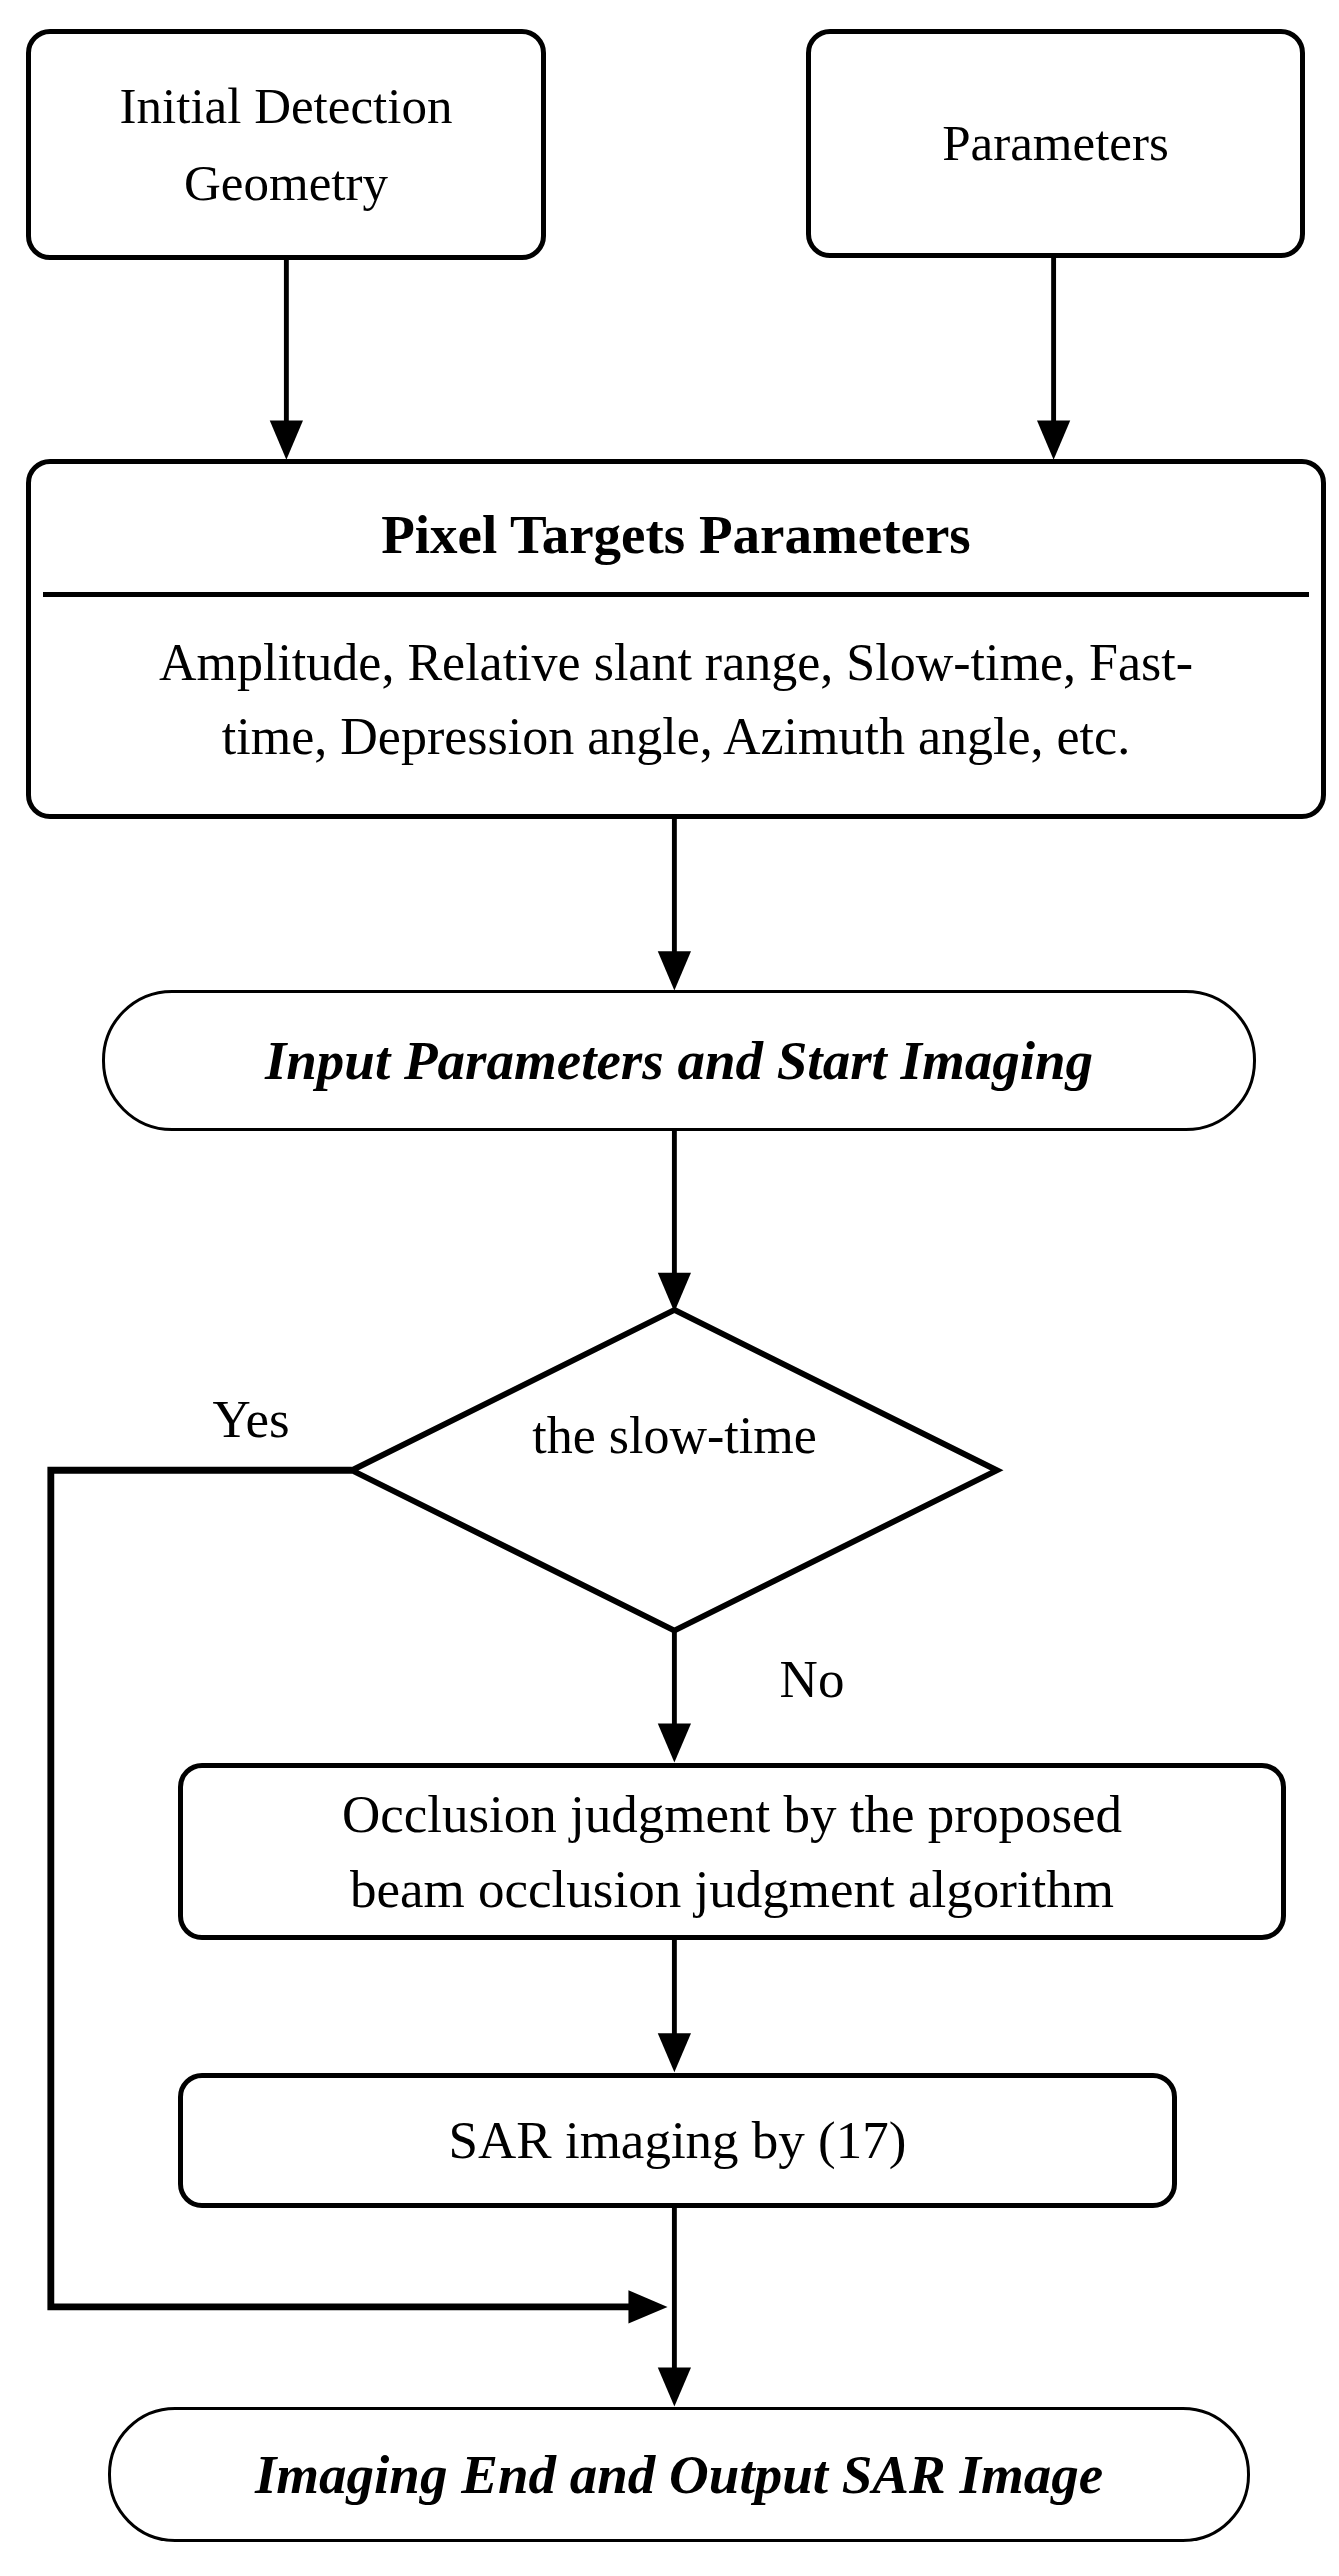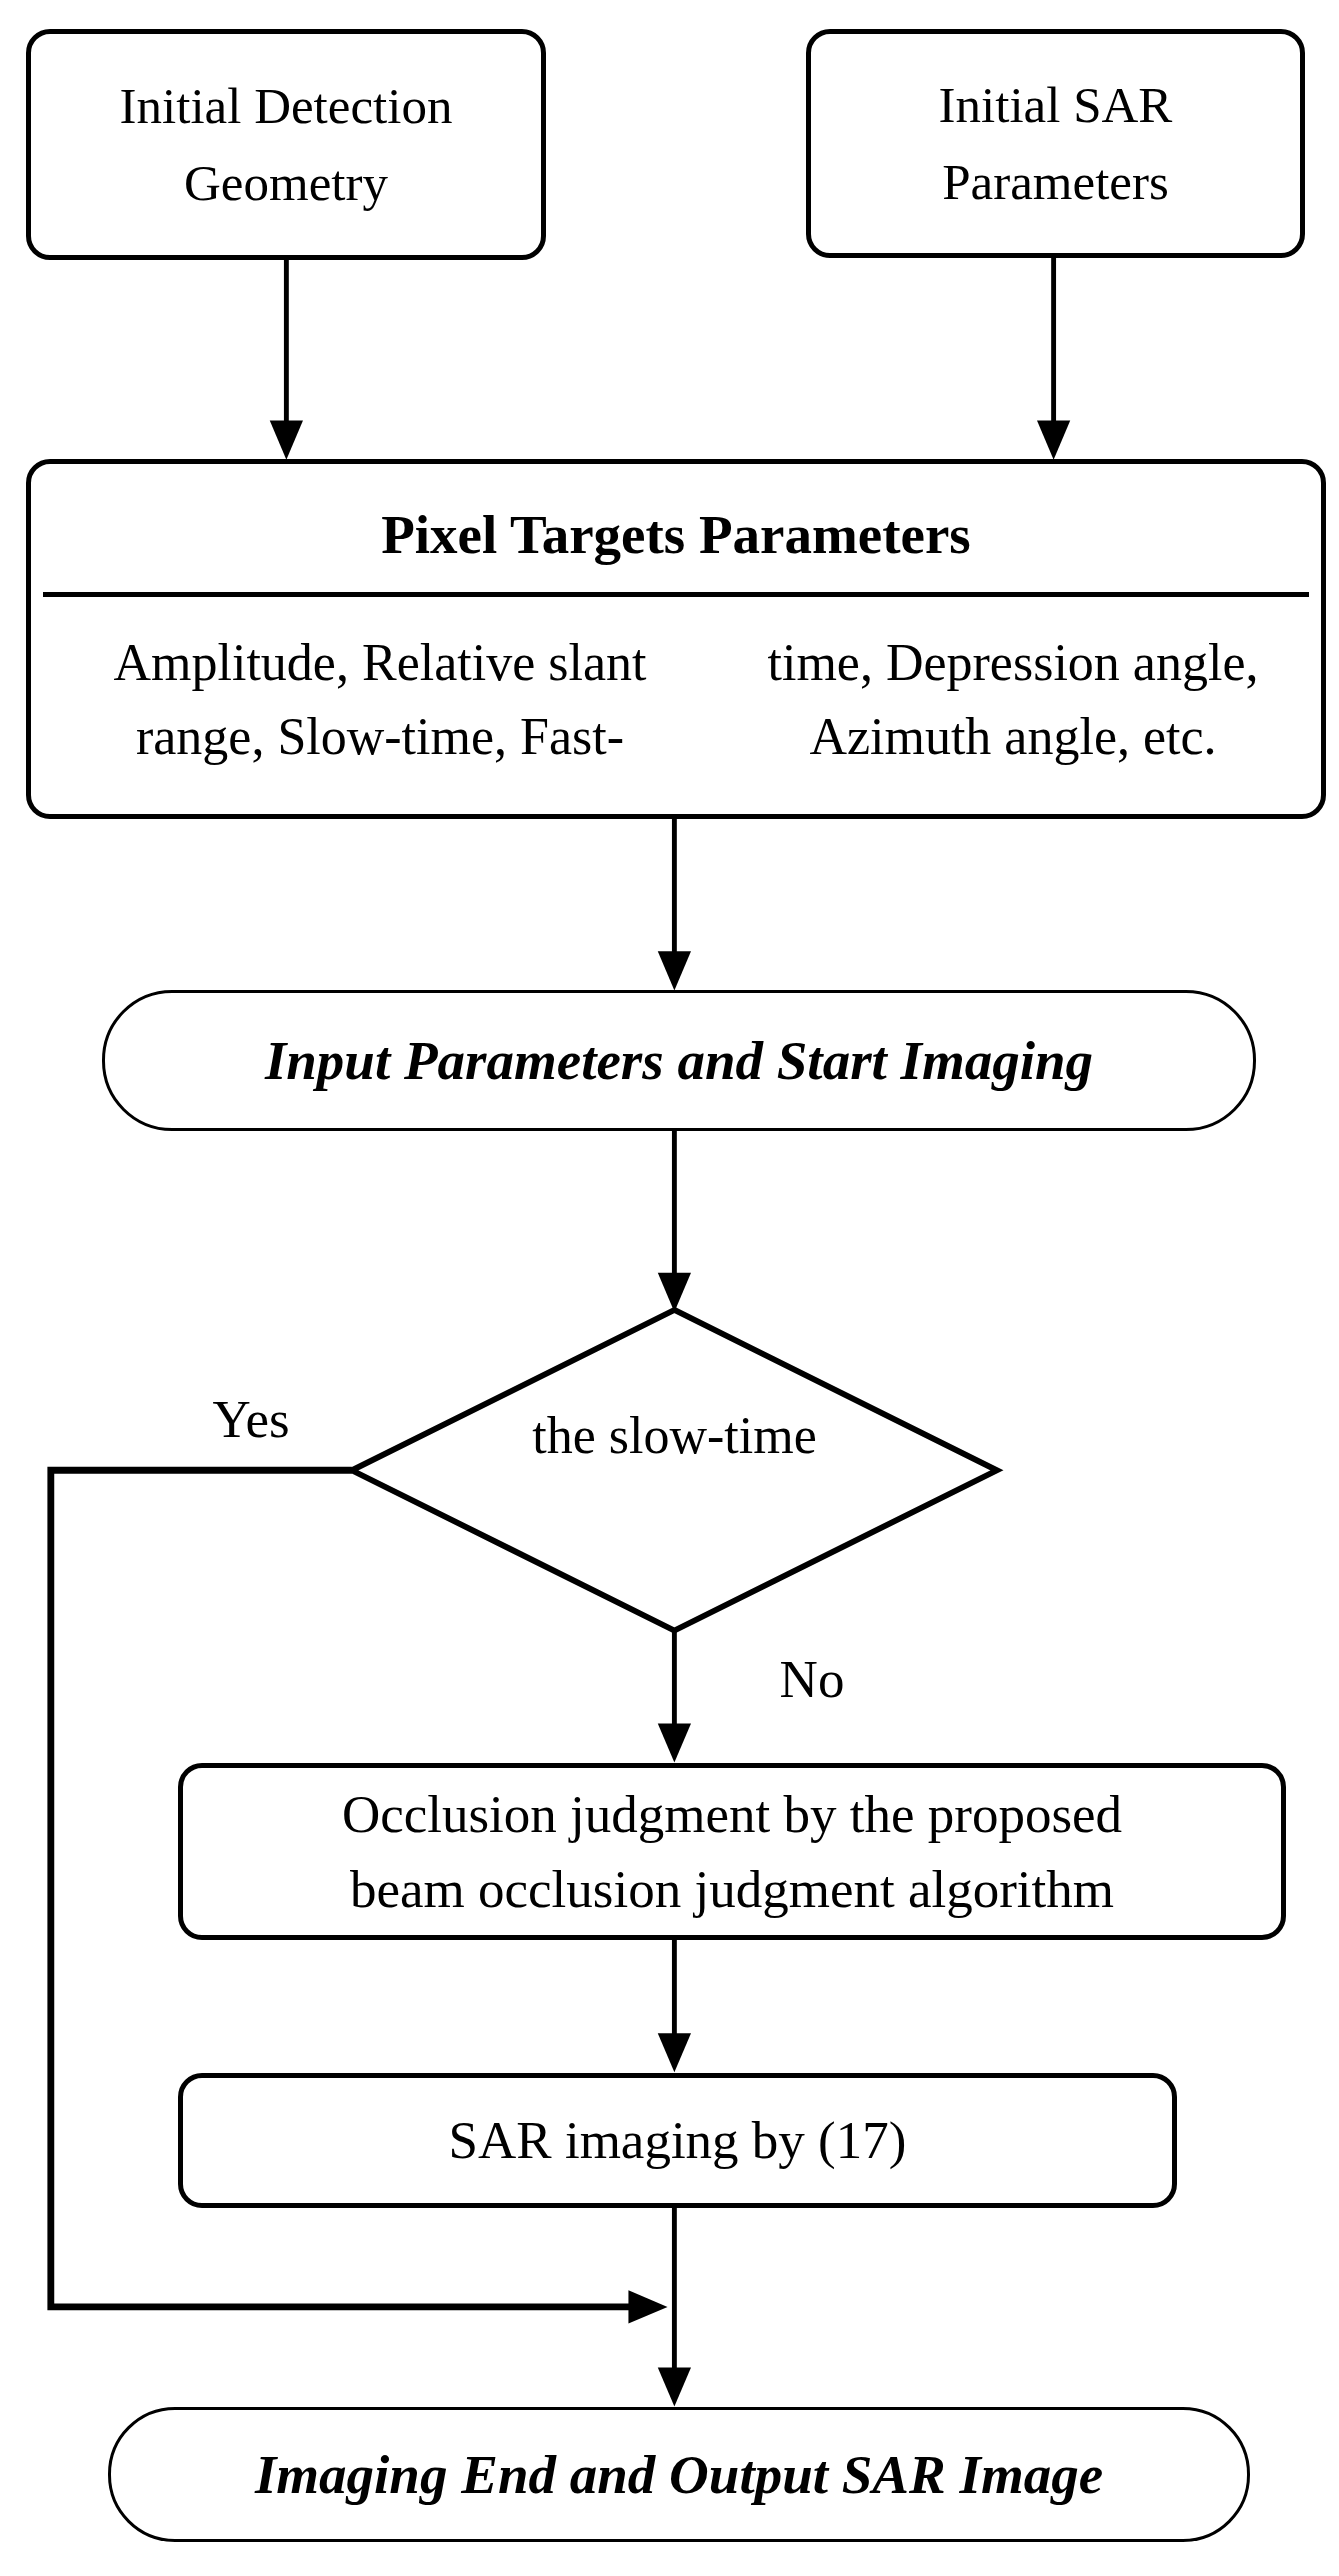--- a/index.html
+++ b/index.html
@@ -16,21 +16,21 @@
   }
   .rect-box { border:5.9px solid var(--stroke); }
   .top-box { font-size:51px; line-height:1.5; }
   .pixel-box { padding:12px; justify-content:stretch; }
   .pixel-header {
     box-sizing:border-box; width:100%; height:121px; border-bottom:5.9px solid var(--stroke);
     display:flex; align-items:center; justify-content:center;
     font-weight:bold; font-size:55px;
   }
   .pixel-body {
-    flex:1; width:100%; display:flex; 
+    flex:1; width:100%; display:flex; flex-direction:column;
     align-items:center; justify-content:center; font-size:52px; line-height:1.42;
   }
   .terminator {
     border:3.9px solid var(--stroke); border-radius:70px;
     font-weight:bold; font-style:italic; font-size:55px; z-index:1;
   }
   .process { font-size:53px; line-height:1.4; }
   .diamond-label {
     position:absolute; z-index:2; background:transparent; border:none;
     font-size:52px; line-height:1.38; text-align:center;
@@ -74,21 +74,20 @@
     <line class="line-el" x1="690" y1="2254" x2="690" y2="2426" stroke="currentColor" stroke-width="5"></line>
     <polygon points="673,2422 707,2422 690,2462" fill="currentColor"></polygon>
   </svg>
 
   <div class="node rect-box top-box" style="left:26px; top:29px; width:520px; height:231px;">
     <div>Initial Detection</div>
     <div>Geometry</div>
   </div>
 
   <div class="node rect-box top-box" style="left:806px; top:29px; width:499px; height:229px;">
-    <div>Initial SAR</div>
     <div>Parameters</div>
   </div>
 
   <div class="node rect-box pixel-box" style="left:26px; top:459px; width:1300px; height:360px;">
     <div class="pixel-header">Pixel Targets Parameters</div>
     <div class="pixel-body">
       <div>Amplitude, Relative slant range, Slow-time, Fast-</div>
       <div>time, Depression angle, Azimuth angle, etc.</div>
     </div>
   </div>

